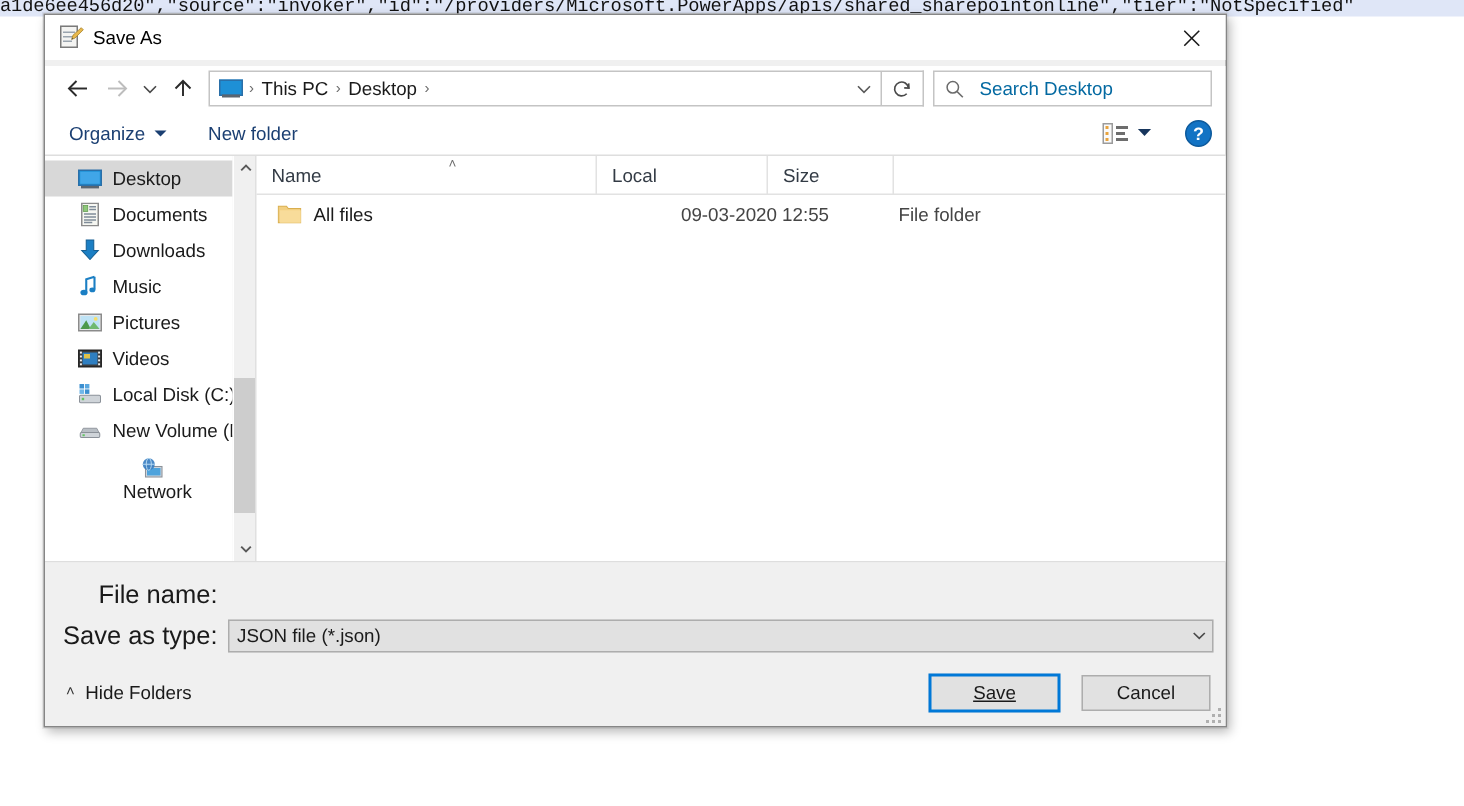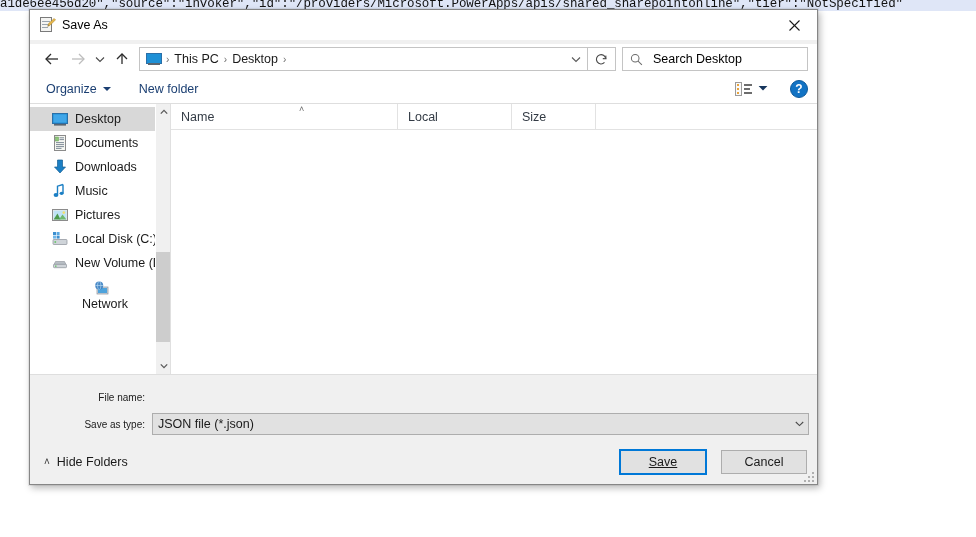--- a/index.html
+++ b/index.html
@@ -154,21 +154,21 @@
   .searchbox {
     width: 186px; height: 24px;
     border: 1px solid #c4c4c4;
     background: #ffffff;
     display: flex; align-items: center;
     margin-left: 6px;
     flex: none;
   }
   .search-ph {
     font-size: 12.5px;
-    color: #000000;
+    color: #0369a1;
     margin-left: 4px;
   }
 
   
   .cmdbar {
     height: 30px;
     display: flex;
     align-items: center;
     padding: 0 9px;
     flex: none;
@@ -353,21 +353,21 @@
   }
   .formrow {
     display: flex;
     align-items: center;
     height: 22px;
     margin-bottom: 5px;
   }
   .formlabel {
     width: 122px;
     text-align: right;
-    font-size: 10px;
+    font-size: 17px;
     color: #1a1a1a;
     padding-right: 7px;
     flex: none;
   }
   .combo {
     height: 22px;
     flex: 1 1 auto;
     margin-right: 8px;
     border: 1px solid #7a7a7a;
     background: #ffffff;
@@ -623,20 +623,38 @@
             <rect x="0.5" y="2.5" width="15" height="11" fill="#e9e9e9" stroke="#8b8b8b"></rect>
             <rect x="1.6" y="3.6" width="12.8" height="8.8" fill="#bfe3f5"></rect>
             <polygon points="1.6,12.4 5.5,6.5 8.5,12.4" fill="#4c9a4c"></polygon>
             <polygon points="7,12.4 10.5,7.6 14.4,12.4" fill="#6fb96f"></polygon>
             <circle cx="11.8" cy="5.6" r="1.3" fill="#f6dd6a"></circle>
           </svg>
         </span>
         <span>Pictures</span>
       </div>
 
+      <div class="side-item">
+        <span class="side-icon">
+          <svg width="16" height="16" viewBox="0 0 16 16">
+            <rect x="0.5" y="2.5" width="15" height="11" fill="#3c3c3c" stroke="#262626"></rect>
+            <rect x="3" y="4" width="10" height="8" fill="#2f7fc1"></rect>
+            <rect x="1.3" y="3.4" width="1.3" height="1.3" fill="#f0f0f0"></rect>
+            <rect x="1.3" y="6" width="1.3" height="1.3" fill="#f0f0f0"></rect>
+            <rect x="1.3" y="8.6" width="1.3" height="1.3" fill="#f0f0f0"></rect>
+            <rect x="1.3" y="11.2" width="1.3" height="1.3" fill="#f0f0f0"></rect>
+            <rect x="13.4" y="3.4" width="1.3" height="1.3" fill="#f0f0f0"></rect>
+            <rect x="13.4" y="6" width="1.3" height="1.3" fill="#f0f0f0"></rect>
+            <rect x="13.4" y="8.6" width="1.3" height="1.3" fill="#f0f0f0"></rect>
+            <rect x="13.4" y="11.2" width="1.3" height="1.3" fill="#f0f0f0"></rect>
+            <rect x="4" y="5" width="4" height="3" fill="#e0c24a"></rect>
+          </svg>
+        </span>
+        <span>Videos</span>
+      </div>
 
       <div class="side-item">
         <span class="side-icon">
           <svg width="16" height="16" viewBox="0 0 16 16">
             <rect x="1" y="8.5" width="14" height="5" rx="0.8" fill="#cfd4d9" stroke="#8b9199" stroke-width="0.7"></rect>
             <rect x="2.5" y="10.2" width="1.6" height="1.6" fill="#63c463"></rect>
             <rect x="1" y="1" width="3" height="3" fill="#3c8fd0"></rect>
             <rect x="4.6" y="1" width="3" height="3" fill="#5aa8e0"></rect>
             <rect x="1" y="4.6" width="3" height="3" fill="#6fb6e8"></rect>
             <rect x="4.6" y="4.6" width="3" height="3" fill="#3c8fd0"></rect>
@@ -691,20 +709,34 @@
           <span class="sortcaret">˄</span>
         </div>
         <div class="col c-type">
           <span>Local</span>
         </div>
         <div class="col c-size">
           <span>Size</span>
         </div>
       </div>
 
+      <div class="filerow">
+        <div class="cell c-name">
+          <span class="folder-ico">
+            <svg width="16" height="14" viewBox="0 0 16 14">
+              <path d="M0.5,1.5 L6,1.5 L7.2,3 L15.5,3 L15.5,12.5 L0.5,12.5 Z" fill="#f2cf80" stroke="#d9ae4e" stroke-width="0.7"></path>
+              <path d="M1.6,4.2 L15.5,4.2 L15.5,12.5 L1.6,12.5 Z" fill="#f8dc9a"></path>
+            </svg>
+          </span>
+          <span>All files</span>
+        </div>
+        <div class="cell c-date">09-03-2020 12:55</div>
+        <div class="cell c-type">File folder</div>
+        <div class="cell c-size"></div>
+      </div>
     </div>
   </div>
 
   <div class="formarea">
     <div class="formrow">
       <div class="formlabel">File name:</div>
     </div>
     <div class="formrow">
       <div class="formlabel">Save as type:</div>
       <div class="combo grey">

